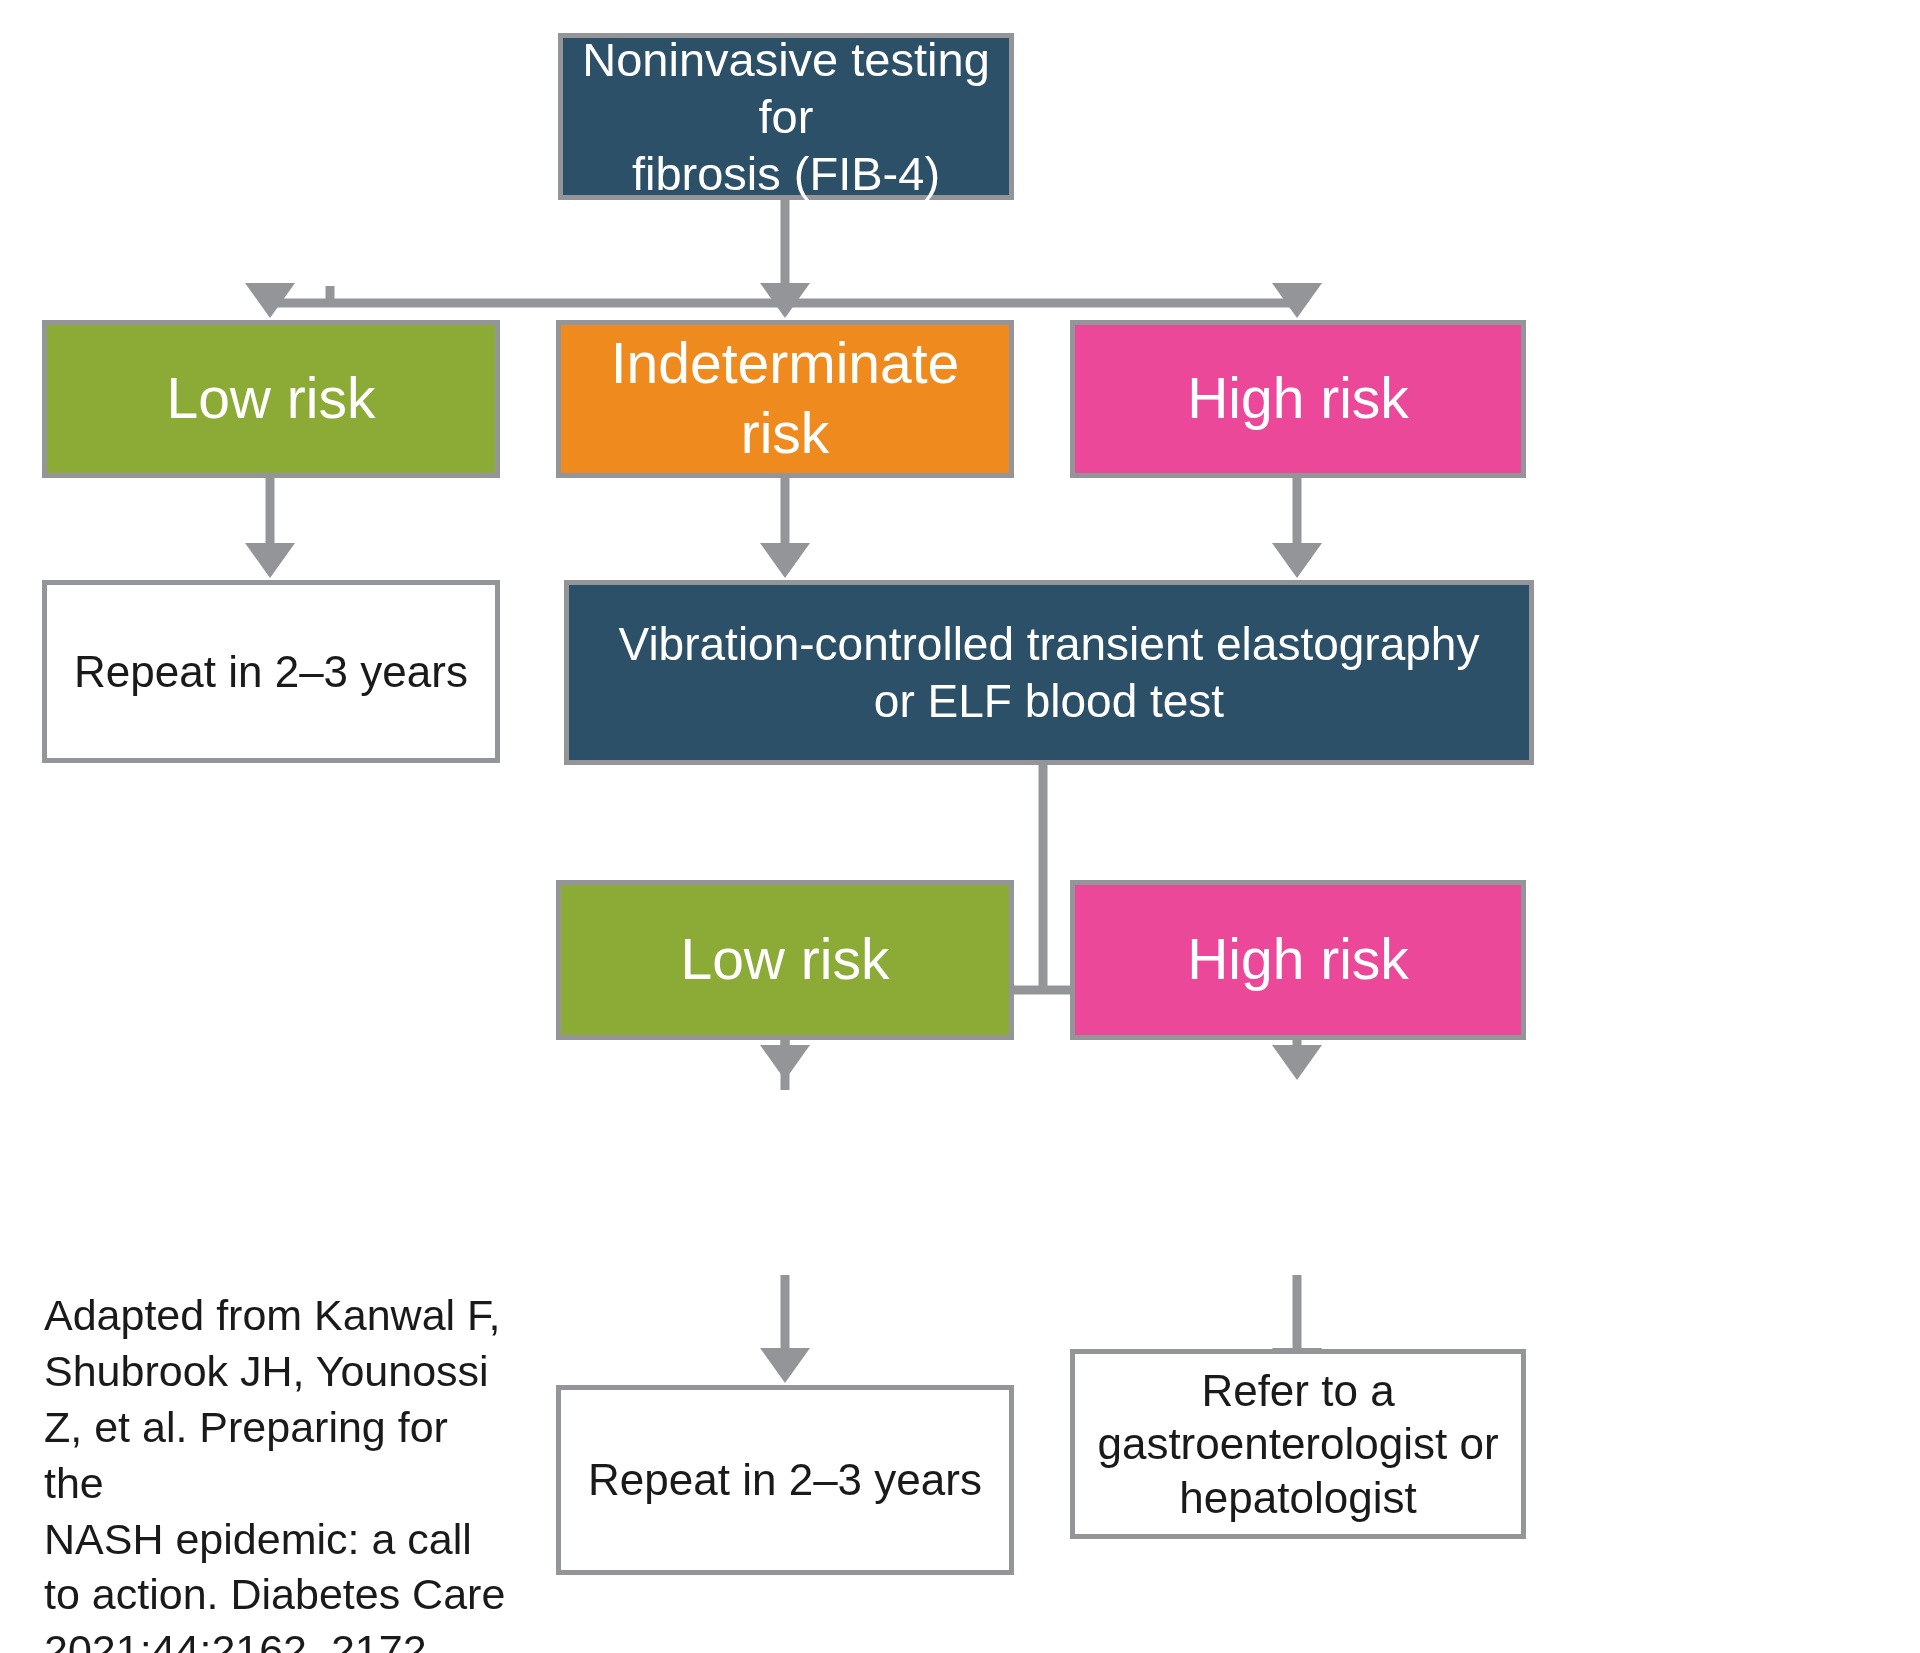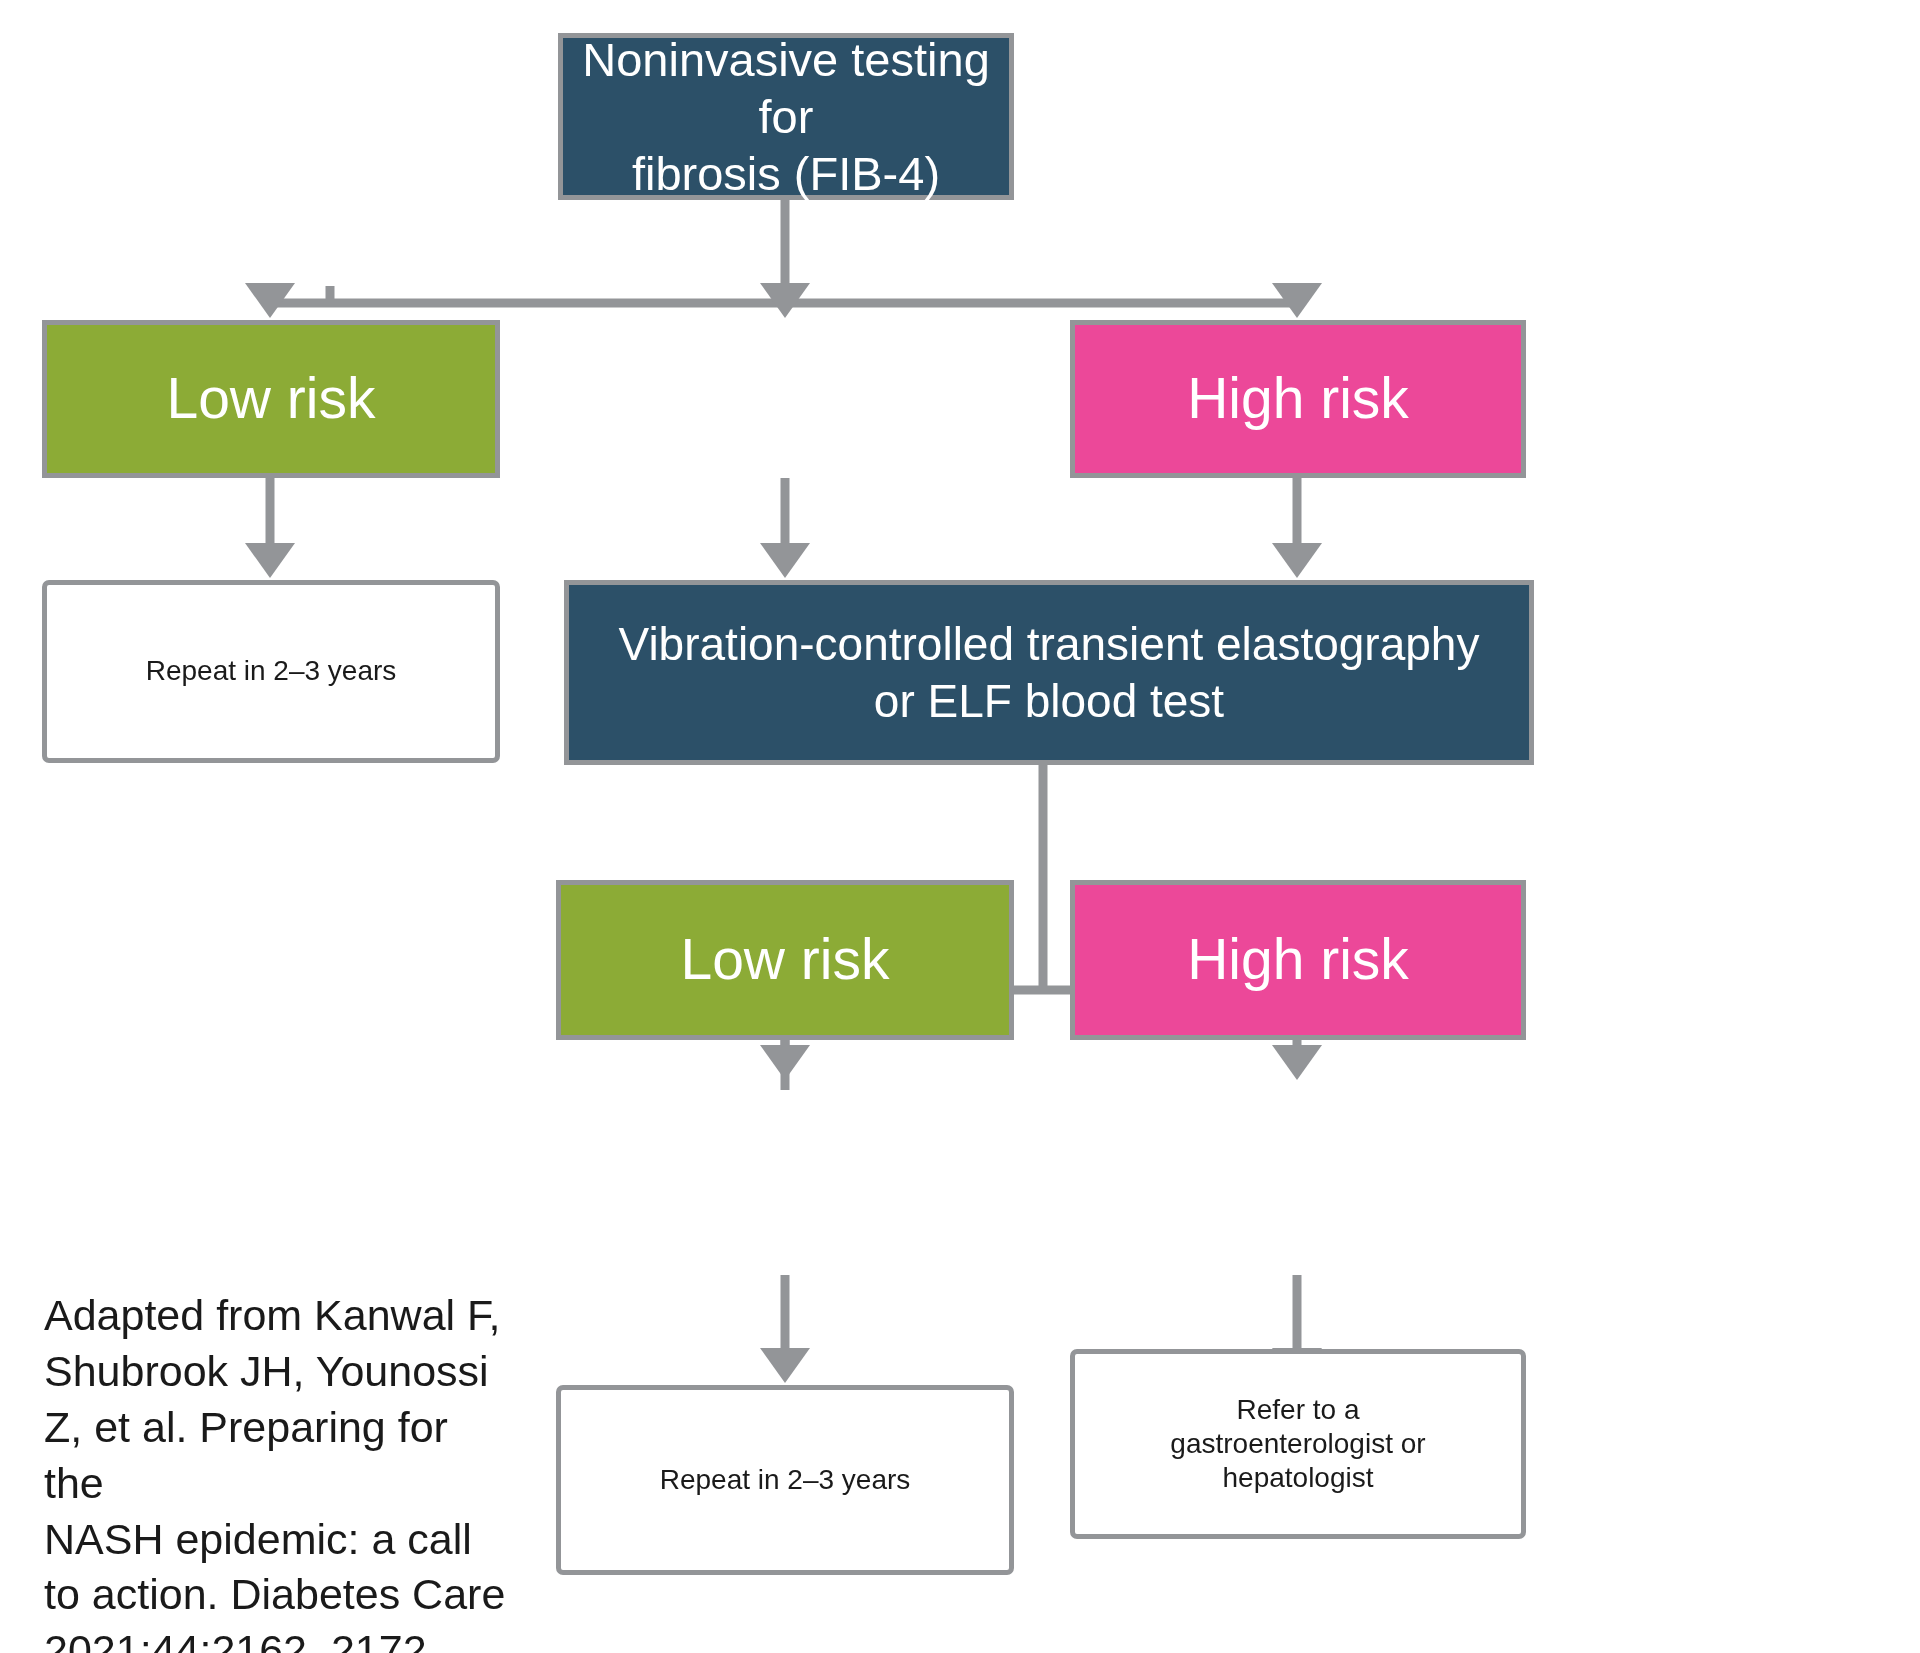--- a/index.html
+++ b/index.html
@@ -57,21 +57,21 @@
     background: #ec4899;
     color: #ffffff;
   }
   .node-white {
     background: #ffffff;
     color: #1a1a1a;
   }
   .fs-root { font-size: 47px; }
   .fs-risk { font-size: 57px; }
   .fs-vcte { font-size: 46px; }
-  .fs-leaf { font-size: 28px; border-radius: 7px; }
+  .fs-leaf { font-size: 44px; }
 
   #citation {
     position: absolute;
     left: 44px;
     top: 1288px;
     width: 470px;
     font-size: 43px;
     line-height: 1.30;
     color: #1a1a1a;
     white-space: pre-line;
@@ -161,20 +161,23 @@
 
   <div class="node node-dark fs-root" style="left:558px; top:33px; width:456px; height:167px;">
     <span class="label">Noninvasive testing for
 fibrosis (FIB-4)</span>
   </div>
 
   <div class="node node-green fs-risk" style="left:42px; top:320px; width:458px; height:158px;">
     <span class="label">Low risk</span>
   </div>
 
+  <div class="node node-orange fs-risk" style="left:556px; top:320px; width:458px; height:158px;">
+    <span class="label">Indeterminate risk</span>
+  </div>
 
   <div class="node node-red fs-risk" style="left:1070px; top:320px; width:456px; height:158px;">
     <span class="label">High risk</span>
   </div>
 
   <div class="node node-white fs-leaf" style="left:42px; top:580px; width:458px; height:183px;">
     <span class="label">Repeat in 2–3 years</span>
   </div>
 
   <div class="node node-dark fs-vcte" style="left:556px; top:580px; width:970px; height:185px;margin-left:8px;">

